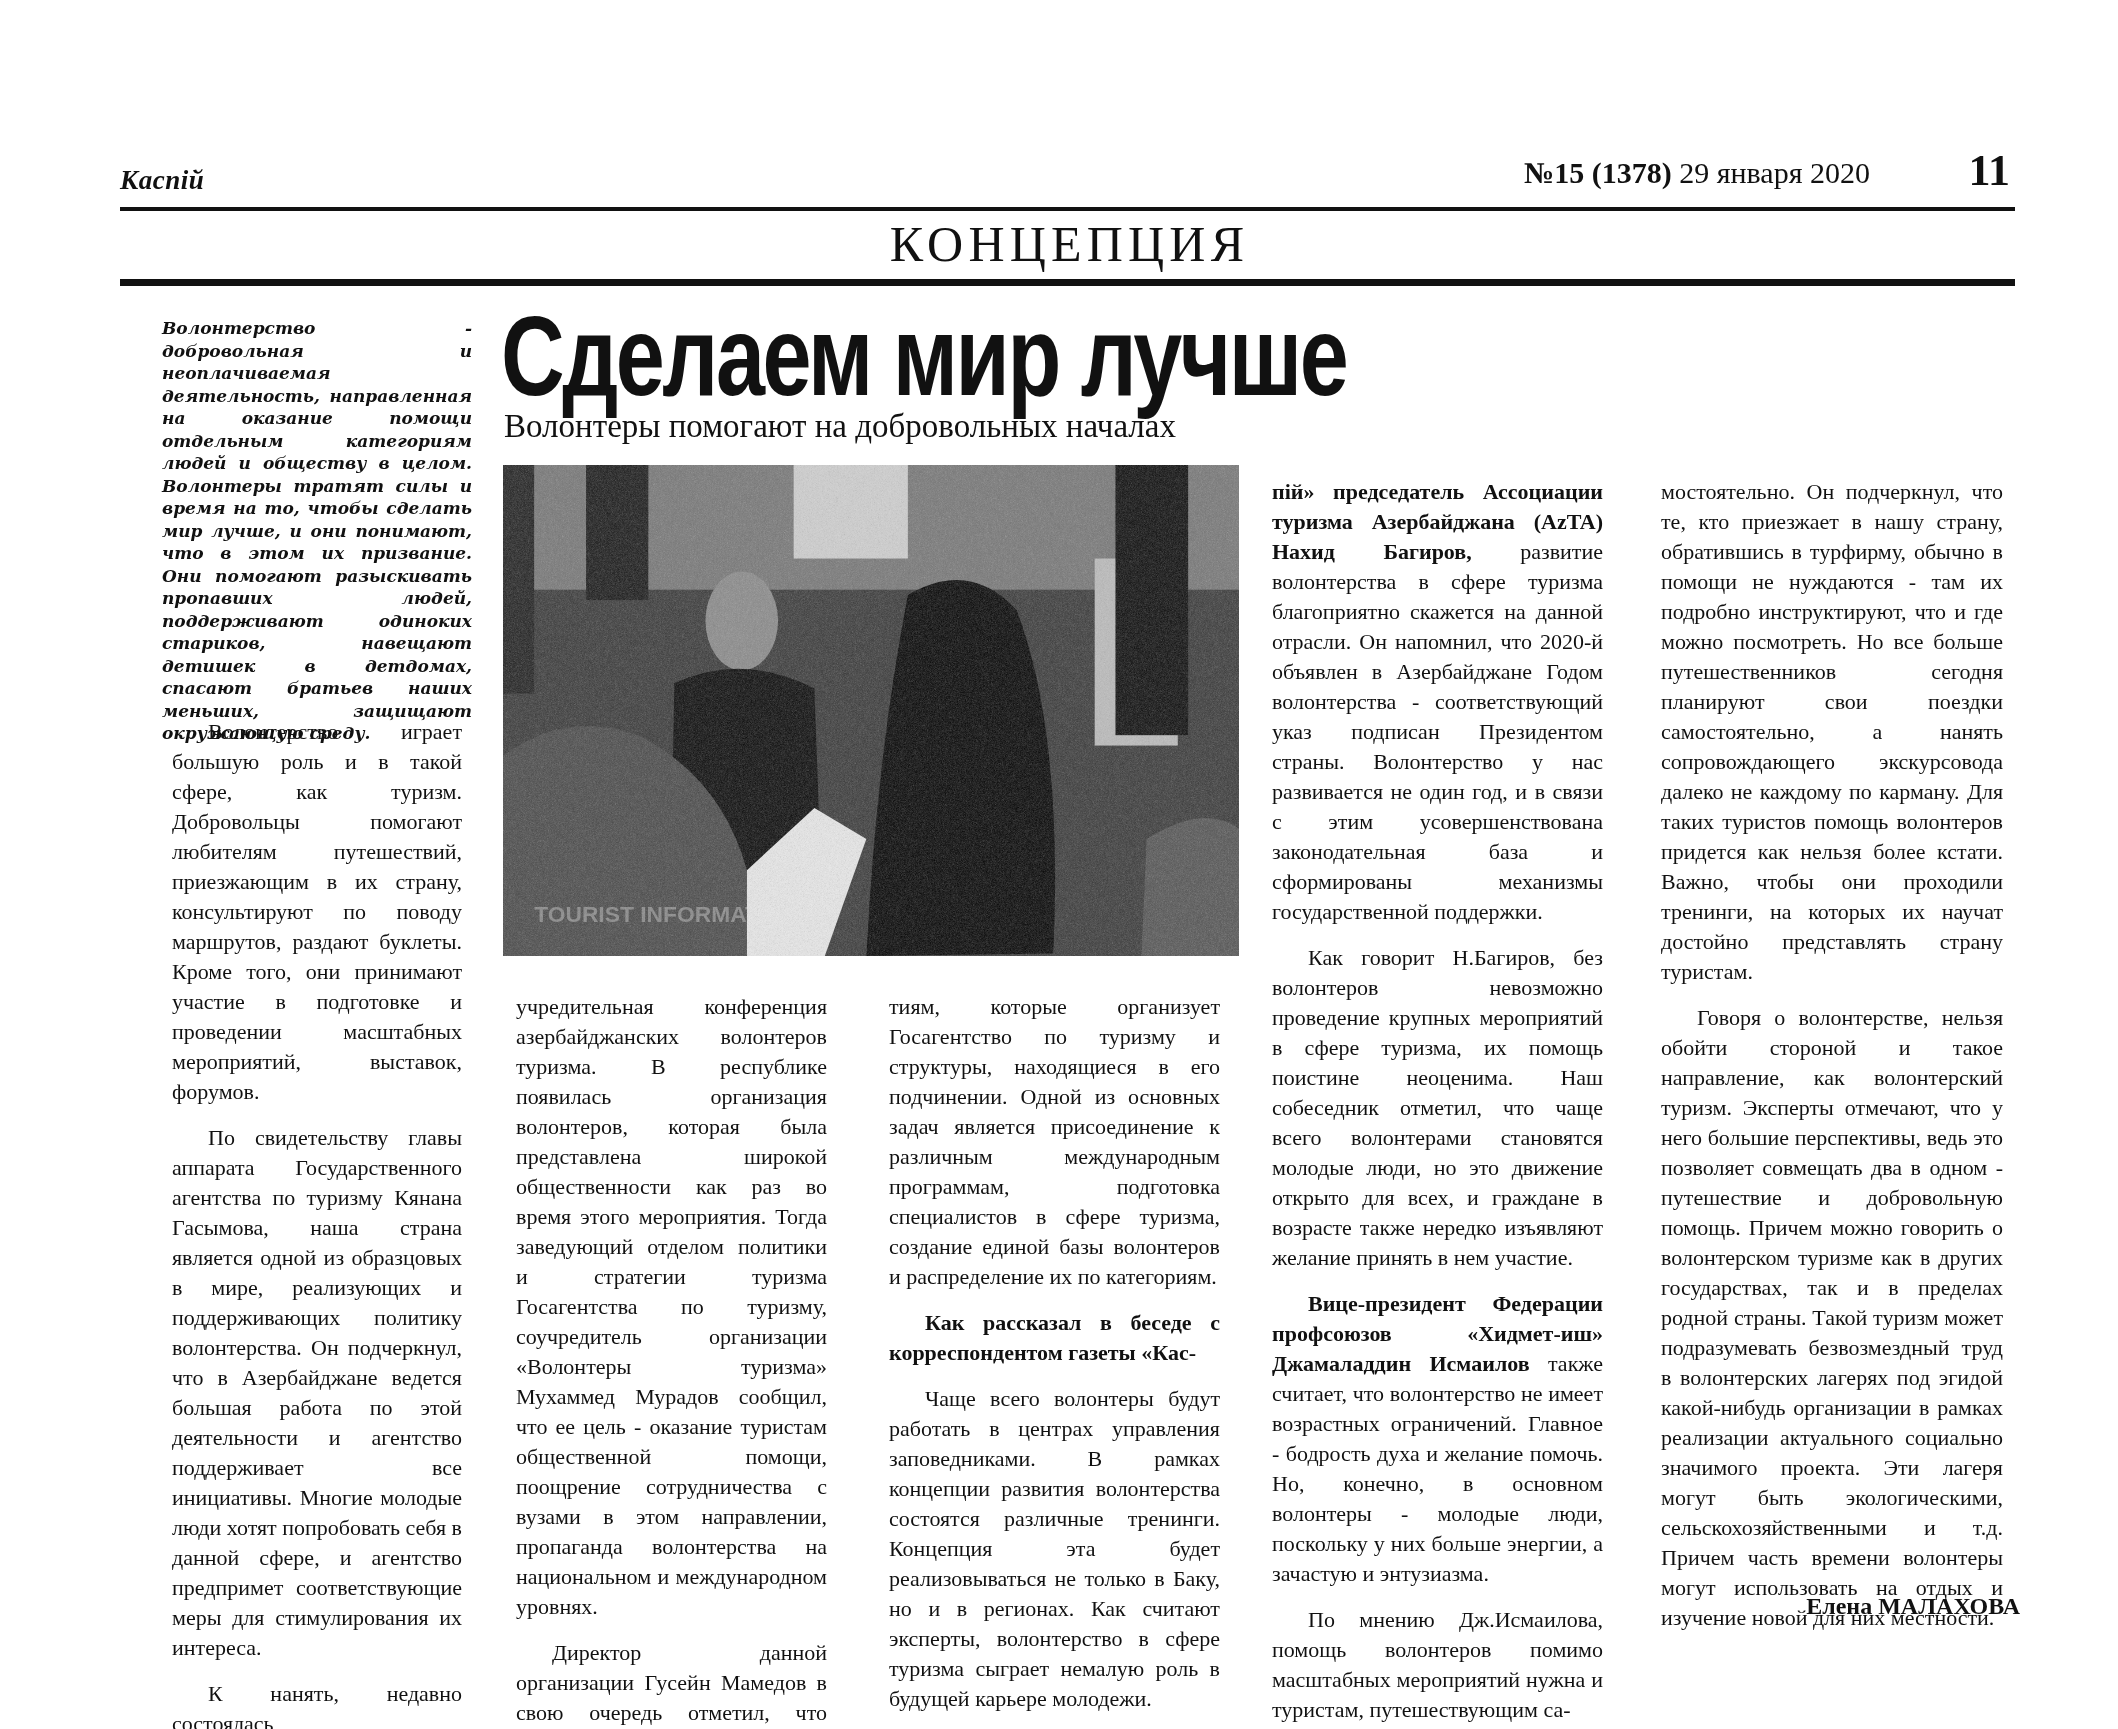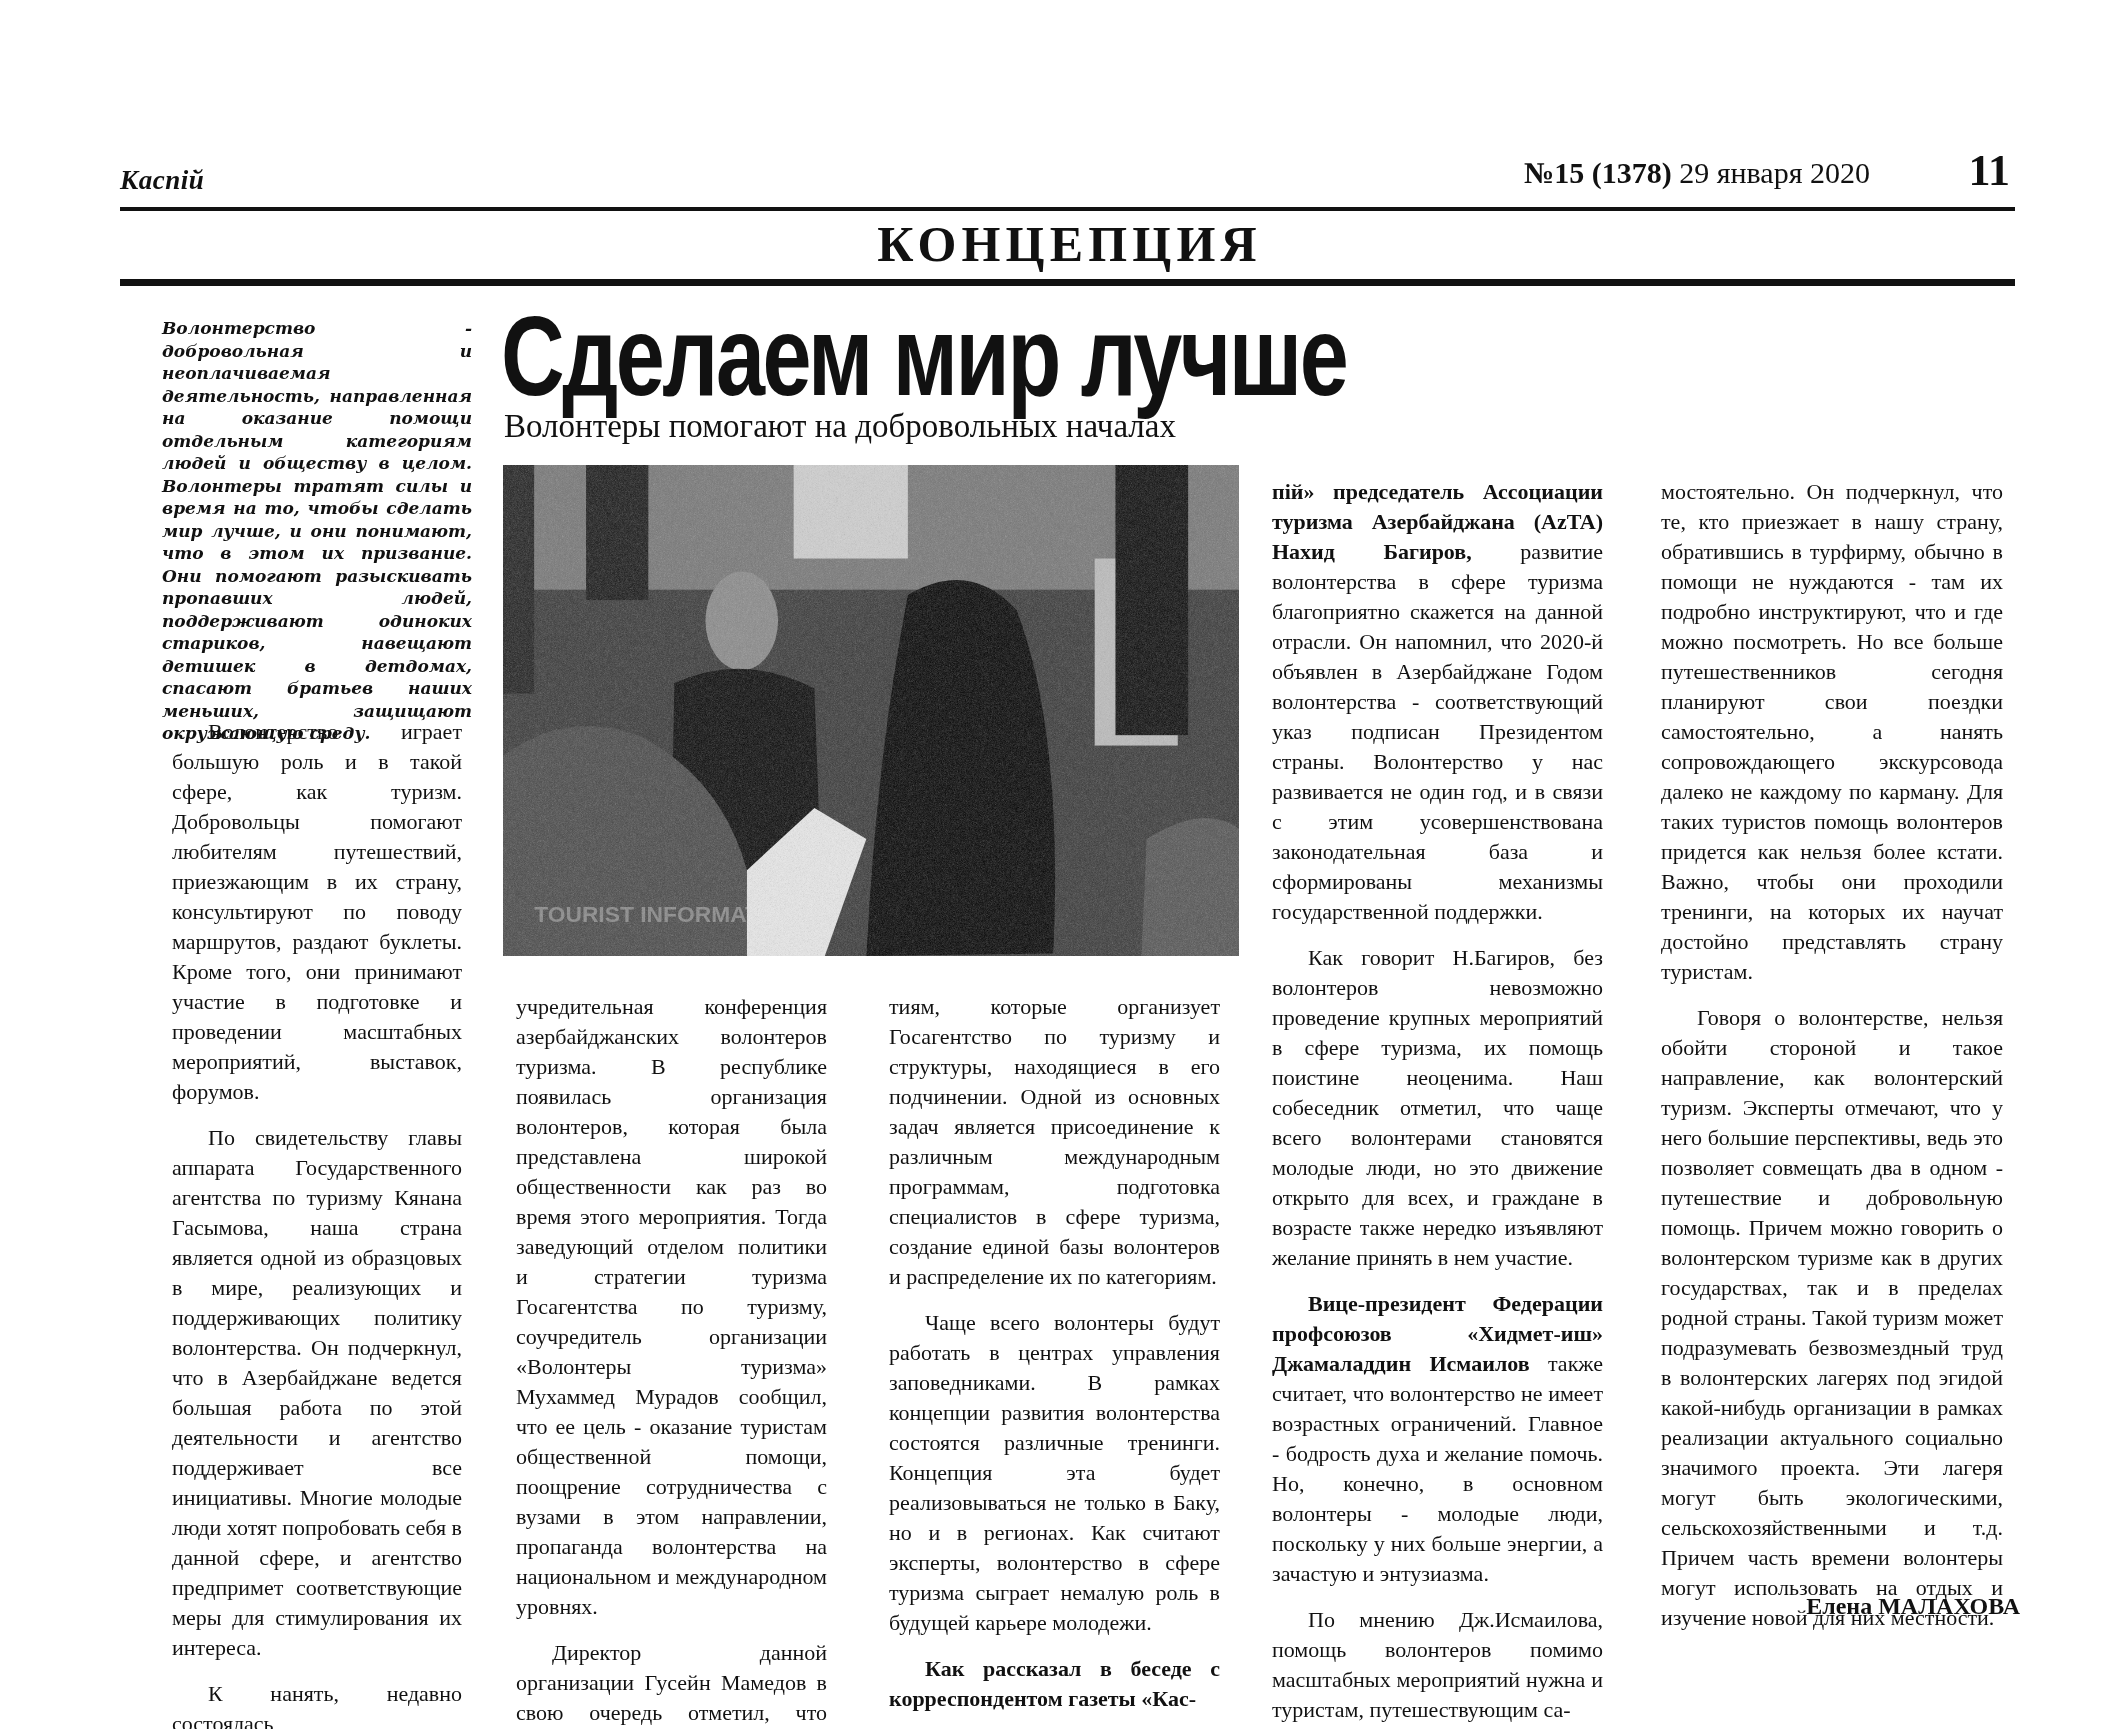--- a/index.html
+++ b/index.html
@@ -3,21 +3,21 @@
 <meta charset="utf-8">
 <style>
   html, body { margin: 0; padding: 0; background: #ffffff; }
   body { width: 2119px; height: 1729px; position: relative; overflow: hidden; color: #111; font-family: "Liberation Serif", "DejaVu Serif", serif; }
   .abs { position: absolute; }
   .masthead-name { left: 120px; top: 165px; font-size: 27px; font-style: italic; font-weight: bold; letter-spacing: 0.5px; }
   .issue { right: 249px; top: 156px; font-size: 30px; font-weight: normal; white-space: nowrap; }
   .issue b { font-weight: bold; margin-left: 48px; }
   .pagenum { right: 109px; top: 145px; font-size: 44px; font-weight: bold; }
   .rule-thin { left: 120px; right: 104px; top: 207px; height: 3.6px; background: #111; }
-  .section { left: 0; right: 0; top: 215px; text-align: center; font-size: 50px; letter-spacing: 5.2px; font-weight: bold; padding-left: 20px; }
+  .section { left: 0; right: 0; top: 215px; text-align: center; font-size: 50px; letter-spacing: 5.2px; font-weight: normal; padding-left: 20px; }
   .rule-thick { left: 120px; right: 104px; top: 279px; height: 6.8px; background: #111; }
 
   .col { position: absolute; font-size: 22px; line-height: 30px; text-align: justify; hyphens: manual; }
   .col p { margin: 16px; text-indent: 36px; }
   .col p.noindent { text-indent: 0; }
   .col b { font-weight: bold; }
 
   .intro { left: 156px; top: 311px; width: 322px; font-family: "DejaVu Serif", serif; font-weight: bold; font-size: 17px; line-height: 22.5px; text-align: justify; }
   .intro p { margin: 6px; font-style: italic; }
 
@@ -98,22 +98,22 @@
   <p>К нанять, недавно состоялась</p>
 </div>
 
 <div class="col col2">
   <p class="noindent">учредительная конференция азербайджанских волонтеров туризма. В республике появилась организация волонтеров, которая была представлена широкой общественности как раз во время этого мероприятия. Тогда заведующий отделом политики и стратегии туризма Госагентства по туризму, соучредитель организации «Волонтеры туризма» Мухаммед Мурадов сообщил, что ее цель - оказание туристам общественной помощи, поощрение сотрудничества с вузами в этом направлении, пропаганда волонтерства на национальном и международном уровнях.</p>
   <p>Директор данной организации Гусейн Мамедов в свою очередь отметил, что волонтеры будут привлечены к программам стажировки и другим мероприя-</p>
 </div>
 
 <div class="col col3">
   <p class="noindent">тиям, которые организует Госагентство по туризму и структуры, находящиеся в его подчинении. Одной из основных задач является присоединение к различным международным программам, подготовка специалистов в сфере туризма, создание единой базы волонтеров и распределение их по категориям.</p>
+  <p><b>Как рассказал в беседе с корреспондентом газеты «Кас-</b></p>
   <p>Чаще всего волонтеры будут работать в центрах управления заповедниками. В рамках концепции развития волонтерства состоятся различные тренинги. Концепция эта будет реализовываться не только в Баку, но и в регионах. Как считают эксперты, волонтерство в сфере туризма сыграет немалую роль в будущей карьере молодежи.</p>
-  <p><b>Как рассказал в беседе с корреспондентом газеты «Кас-</b></p>
 </div>
 
 <div class="col col4">
   <p class="noindent"><b>пій» председатель Ассоциации туризма Азербайджана (AzTA) Нахид Багиров,</b><span> развитие волонтерства в сфере туризма благоприятно скажется на данной отрасли. Он напомнил, что 2020-й объявлен в Азербайджане Годом волонтерства - соответствующий указ подписан Президентом страны. Волонтерство у нас развивается не один год, и в связи с этим усовершенствована законодательная база и сформированы механизмы государственной поддержки.</span></p>
   <p>Как говорит Н.Багиров, без волонтеров невозможно проведение крупных мероприятий в сфере туризма, их помощь поистине неоценима. Наш собеседник отметил, что чаще всего волонтерами становятся молодые люди, но это движение открыто для всех, и граждане в возрасте также нередко изъявляют желание принять в нем участие.</p>
   <p><b>Вице-президент Федерации профсоюзов «Хидмет-иш» Джамаладдин Исмаилов</b><span> также считает, что волонтерство не имеет возрастных ограничений. Главное - бодрость духа и желание помочь. Но, конечно, в основном волонтеры - молодые люди, поскольку у них больше энергии, а зачастую и энтузиазма.</span></p>
   <p>По мнению Дж.Исмаилова, помощь волонтеров помимо масштабных мероприятий нужна и туристам, путешествующим са-</p>
 </div>
 
 <div class="col col5">

